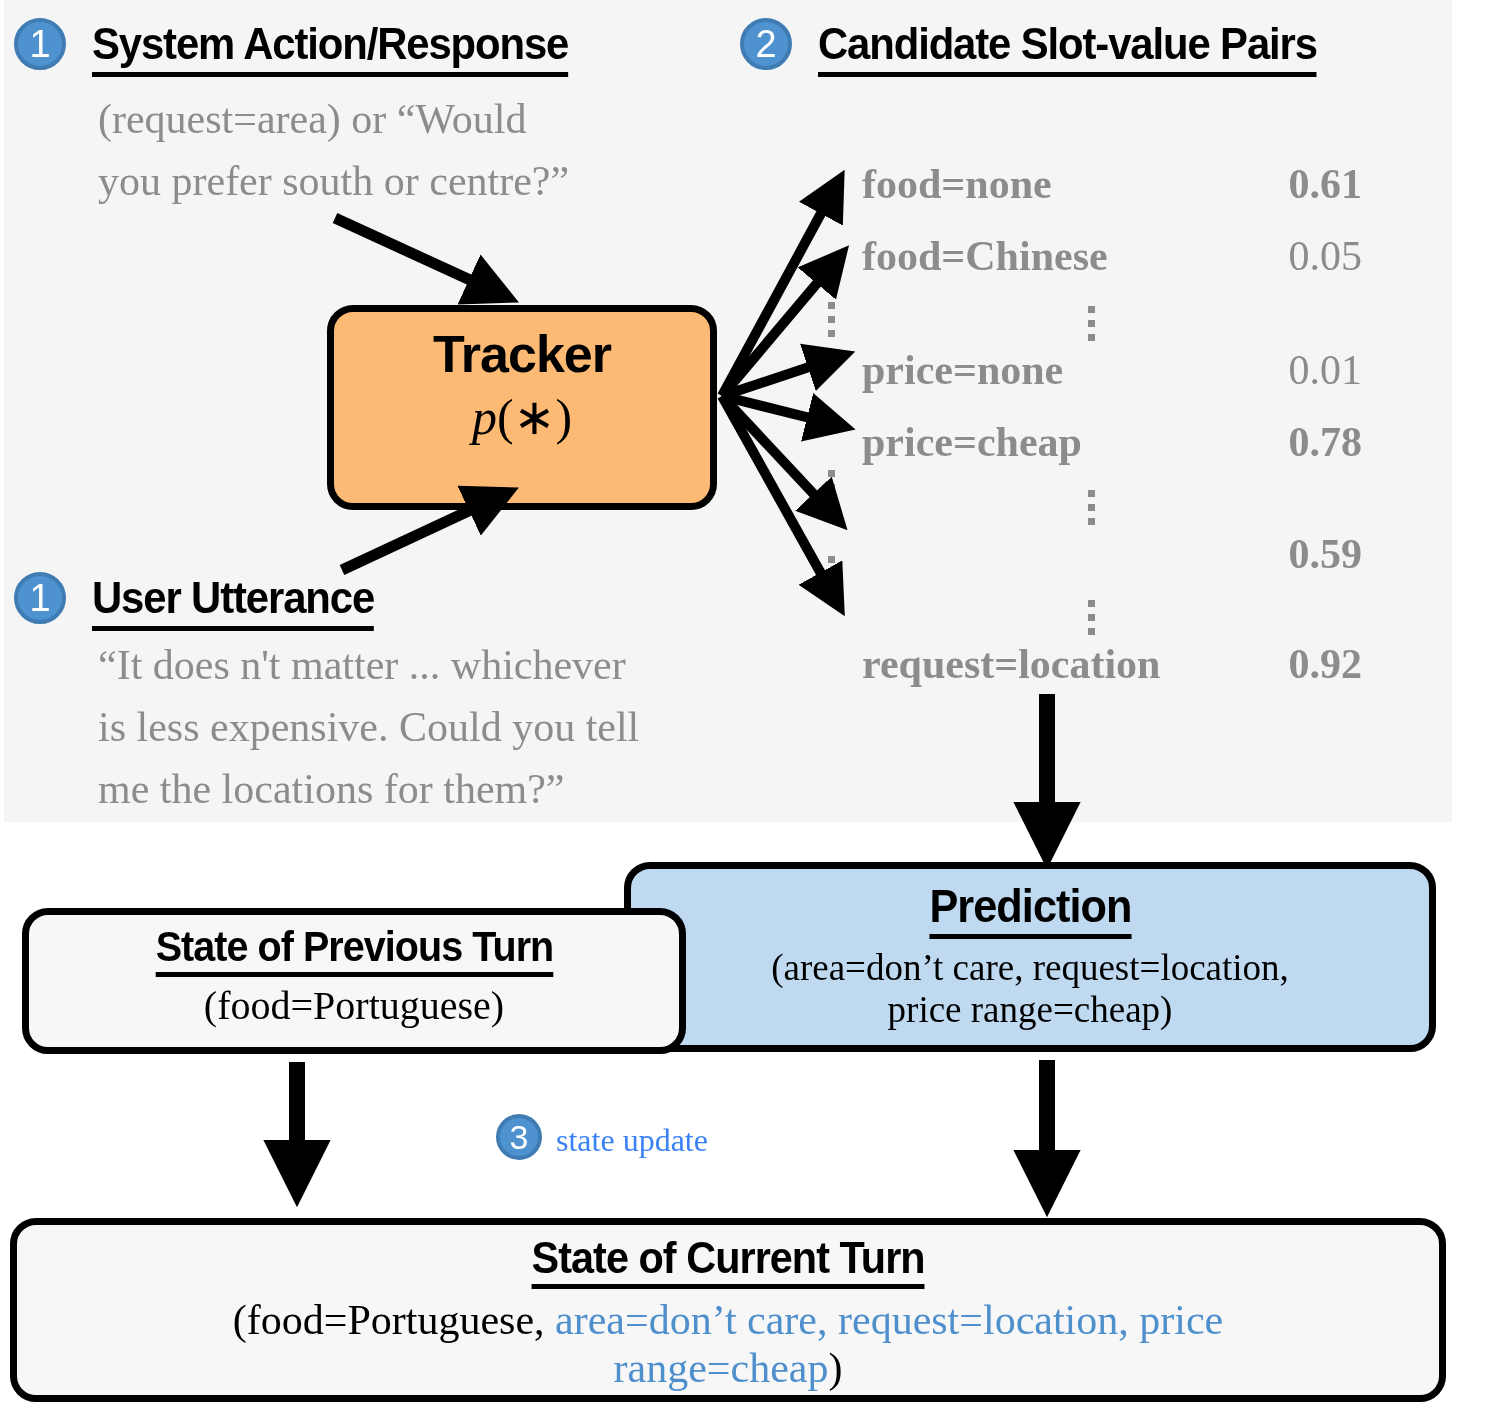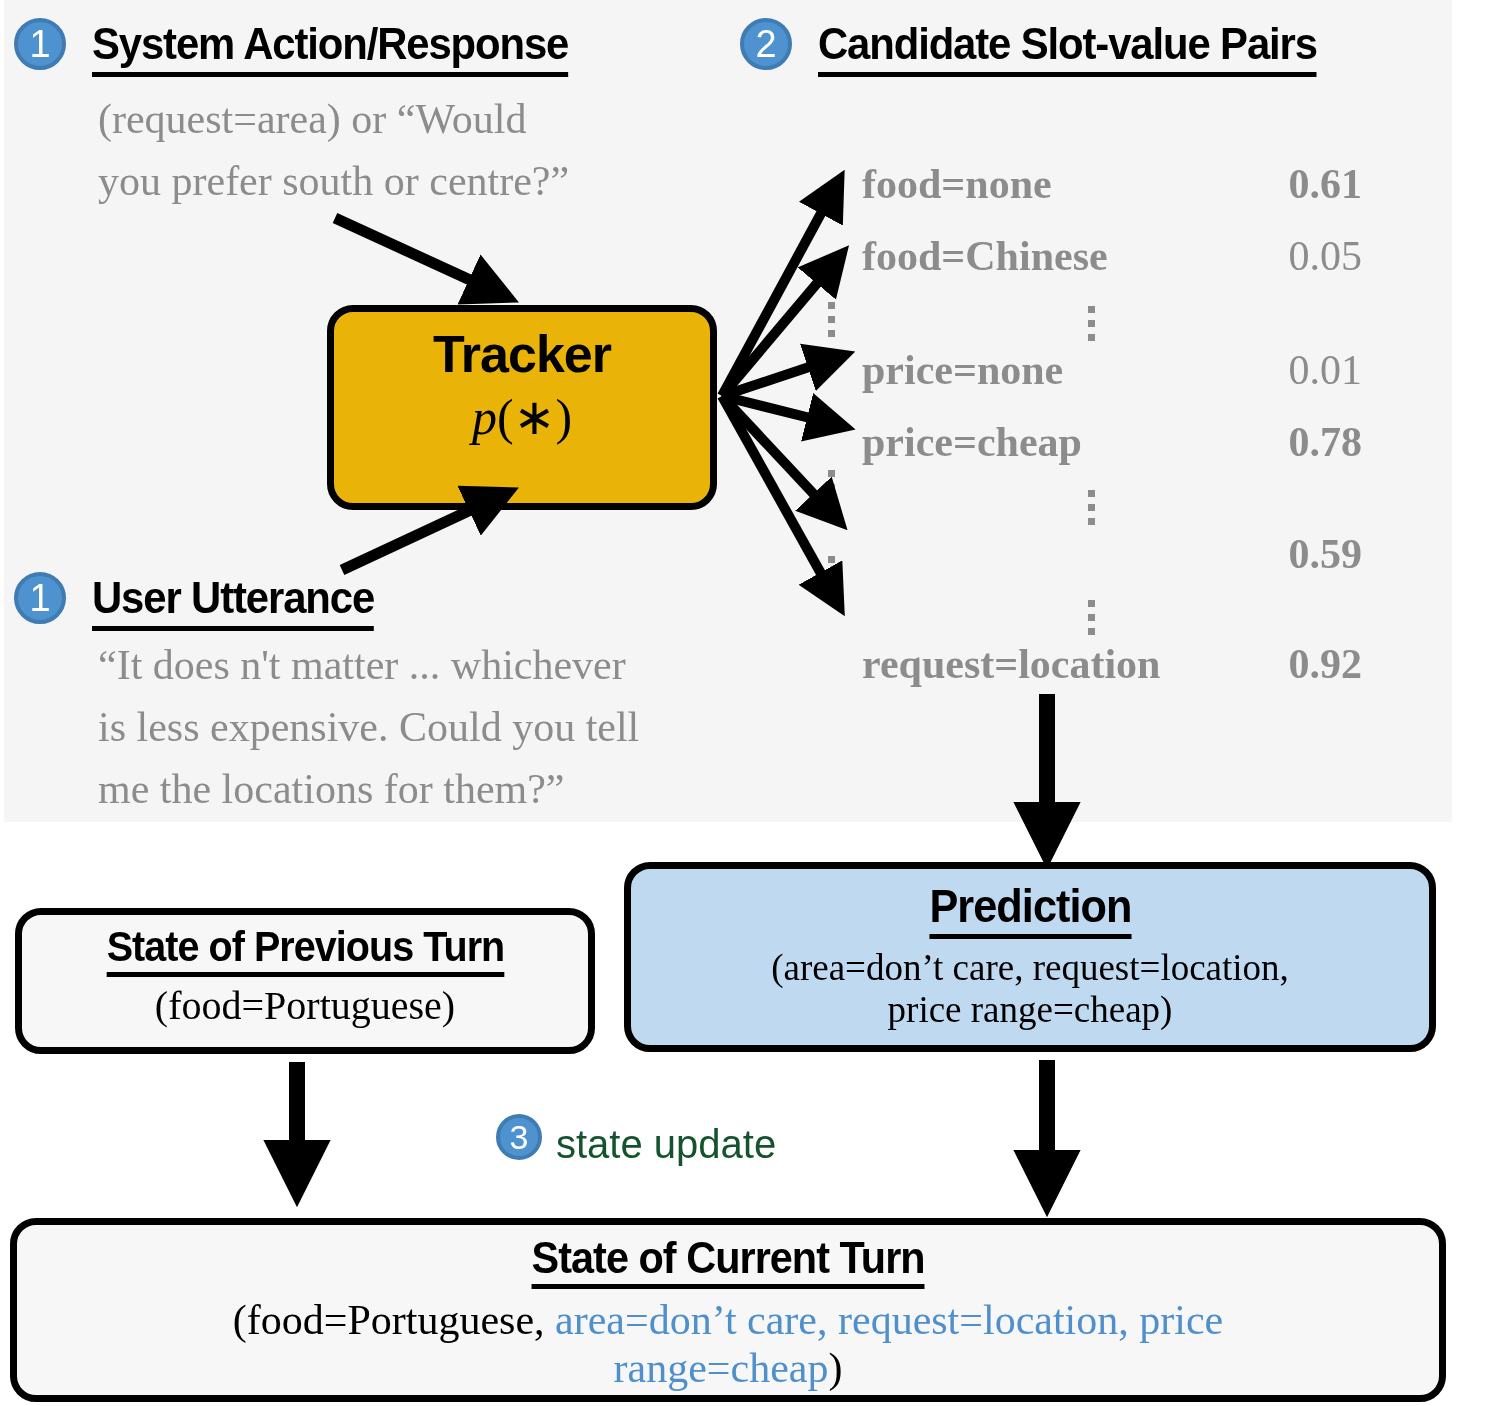--- a/index.html
+++ b/index.html
@@ -76,21 +76,21 @@
     line-height: 62px;
   }
 
   
   .tracker-box {
     position: absolute;
     left: 327px;
     top: 305px;
     width: 390px;
     height: 205px;
-    background: #eab308;
+    background: #fdba74;
     border: 7px solid #000000;
     border-radius: 26px;
     box-sizing: border-box;
     text-align: center;
   }
   .tracker-title {
     font-family: "Liberation Sans", sans-serif;
     font-weight: bold;
     font-size: 52px;
     color: #000000;
@@ -179,23 +179,23 @@
   .rbox-body {
     font-family: "Liberation Serif", serif;
     color: #000000;
     line-height: 1.14;
   }
   .accent-blue { color: #4e8fcc; }
 
   
   .state-update {
     position: absolute;
-    font-family: Liberation Sans, sans-serif;
-    font-size: 40px;
-    color: #14532d;
+    font-family: Liberation Serif, serif;
+    font-size: 32px;
+    color: #3b82f6;
     white-space: nowrap;
   }
 
   svg.overlay {
     position: absolute;
     left: 0;
     top: 0;
     width: 1494px;
     height: 1406px;
     pointer-events: none;
@@ -289,21 +289,21 @@
   </div>
 
   <div class="rbox blue" style="left:624px; top:862px; width:812px; height:190px;">
     <div class="rbox-title" style="font-size:46px; margin-top:10px;">Prediction</div>
     <div class="rbox-body" style="font-size:37px; margin-top:8px;">
       <div>(area=don’t care, request=location,</div>
       <div>price range=cheap)</div>
     </div>
   </div>
 
-  <div class="rbox white" style="left:15px; top:908px; width:580px; height:146px;">
+  <div class="rbox white" style="left:22px; top:908px; width:664px; height:146px;">
     <div class="rbox-title" style="font-size:42px; margin-top:8px;">State of Previous Turn</div>
     <div class="rbox-body" style="font-size:40px; margin-top:6px;">(food=Portuguese)</div>
   </div>
 
   <div class="badge small" style="left:496px; top:1114px;">3</div>
   <div class="state-update" style="left:556px; top:1122px;">state update</div>
 
   <div class="rbox white" style="left:10px; top:1218px; width:1436px; height:184px;">
     <div class="rbox-title" style="font-size:44px; margin-top:8px;">State of Current Turn</div>
     <div class="rbox-body" style="font-size:42px; margin-top:8px;">

